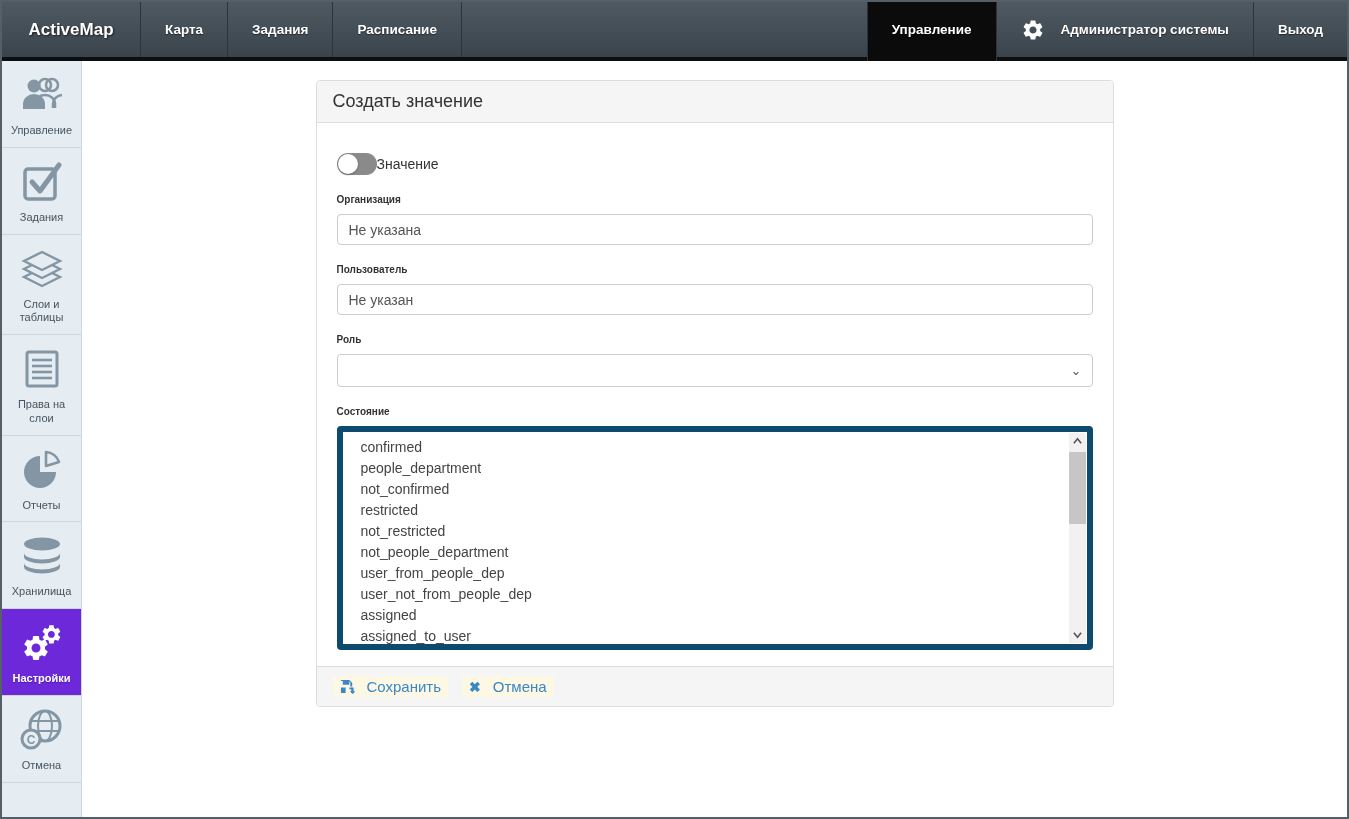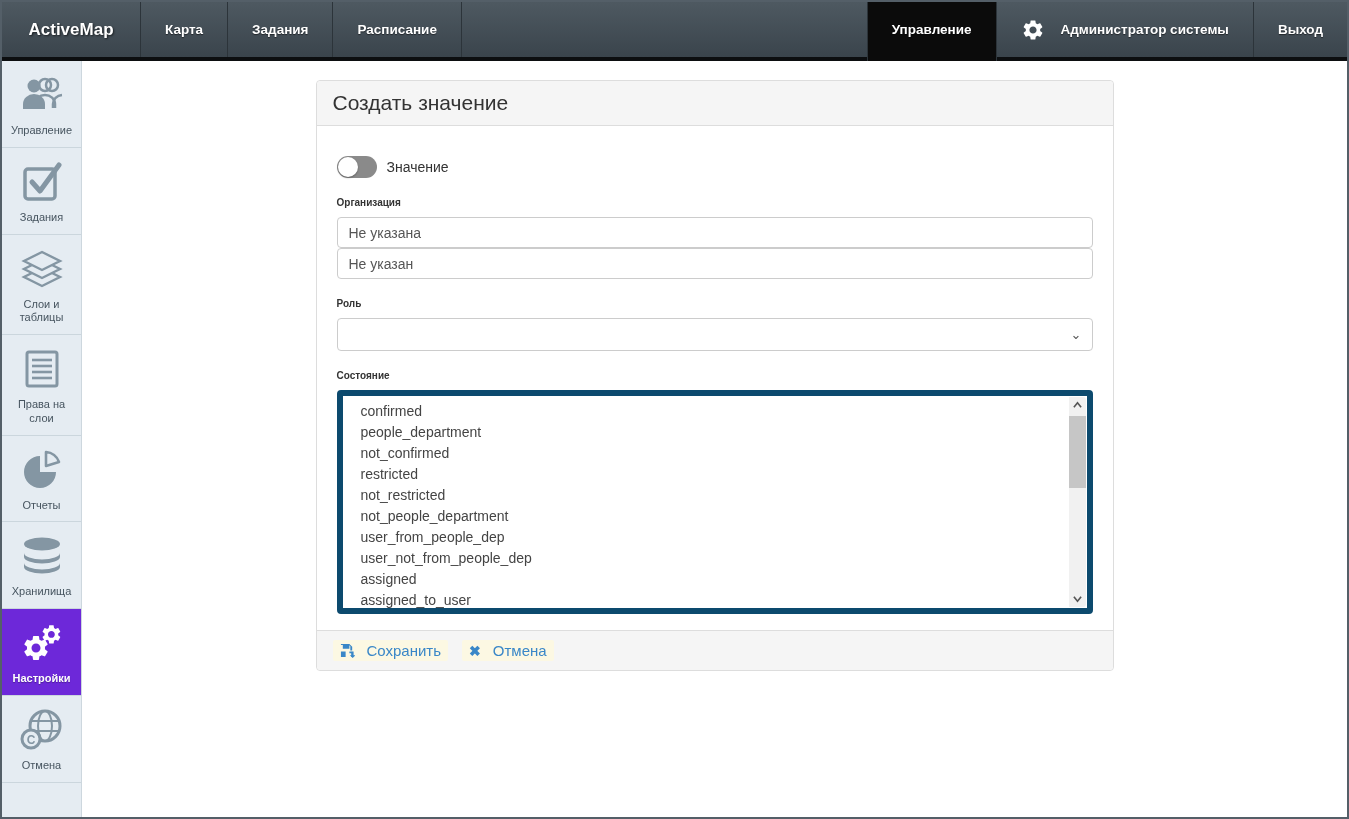--- a/index.html
+++ b/index.html
@@ -69,34 +69,34 @@
   
   .content { flex:1; background:#fff; overflow:auto; }
   .panel {
     width:798px; margin:19px auto 0;
     border:1px solid #ddd; border-radius:4px;
     background:#fff;
   }
   .panel-header {
     background:#f5f5f5; border-bottom:1px solid #ddd;
     border-radius:4px 4px 0 0;
-    padding:10px 16px; font-size:21px; color:#333;
+    padding:10px 16px; font-size:18px; color:#333;
   }
   .panel-body { padding:22px 20px 16px; }
 
   .toggle-row { display:flex; align-items:center; margin:8px 0 2px; }
   .toggle {
     width:40px; height:22px; border-radius:12px; background:#8a8a8a;
     position:relative; cursor:pointer; flex:0 0 40px;
   }
   .toggle .knob {
     position:absolute; left:1px; top:1px; width:20px; height:20px;
     border-radius:50%; background:#fff; box-shadow:0 1px 2px rgba(0,0,0,.3);
   }
-  .toggle-row .tlabel { margin-left:10px; font-size:14px; color:#333; }
+  .toggle-row .tlabel { font-size:14px; color:#333; }
 
   .field-label { font-weight:bold; font-size:10px; color:#333; margin:19px 0 9px; }
   .text-input {
     width:100%; height:31px; border:1px solid #ccc; border-radius:4px;
     padding:0 11px; font-size:14px; color:#555;
     font-family:"Liberation Sans", sans-serif; background:#fff;
     display:flex; align-items:center;
   }
   .select-box {
     width:100%; height:33px; border:1px solid #ccc; border-radius:4px;
@@ -264,20 +264,21 @@
         <div class="toggle-row">
           <div class="toggle">
             <div class="knob"></div>
           </div>
           <span class="tlabel">Значение</span>
         </div>
 
         <div class="field-label">Организация</div>
         <div class="text-input">Не указана</div>
 
+        <div class="field-label">Пользователь</div>
         <div class="text-input">Не указан</div>
 
         <div class="field-label">Роль</div>
         <div class="select-box">
           <span></span>
           <span class="chev">⌄</span>
         </div>
 
         <div class="field-label">Состояние</div>
         <div class="listbox">

